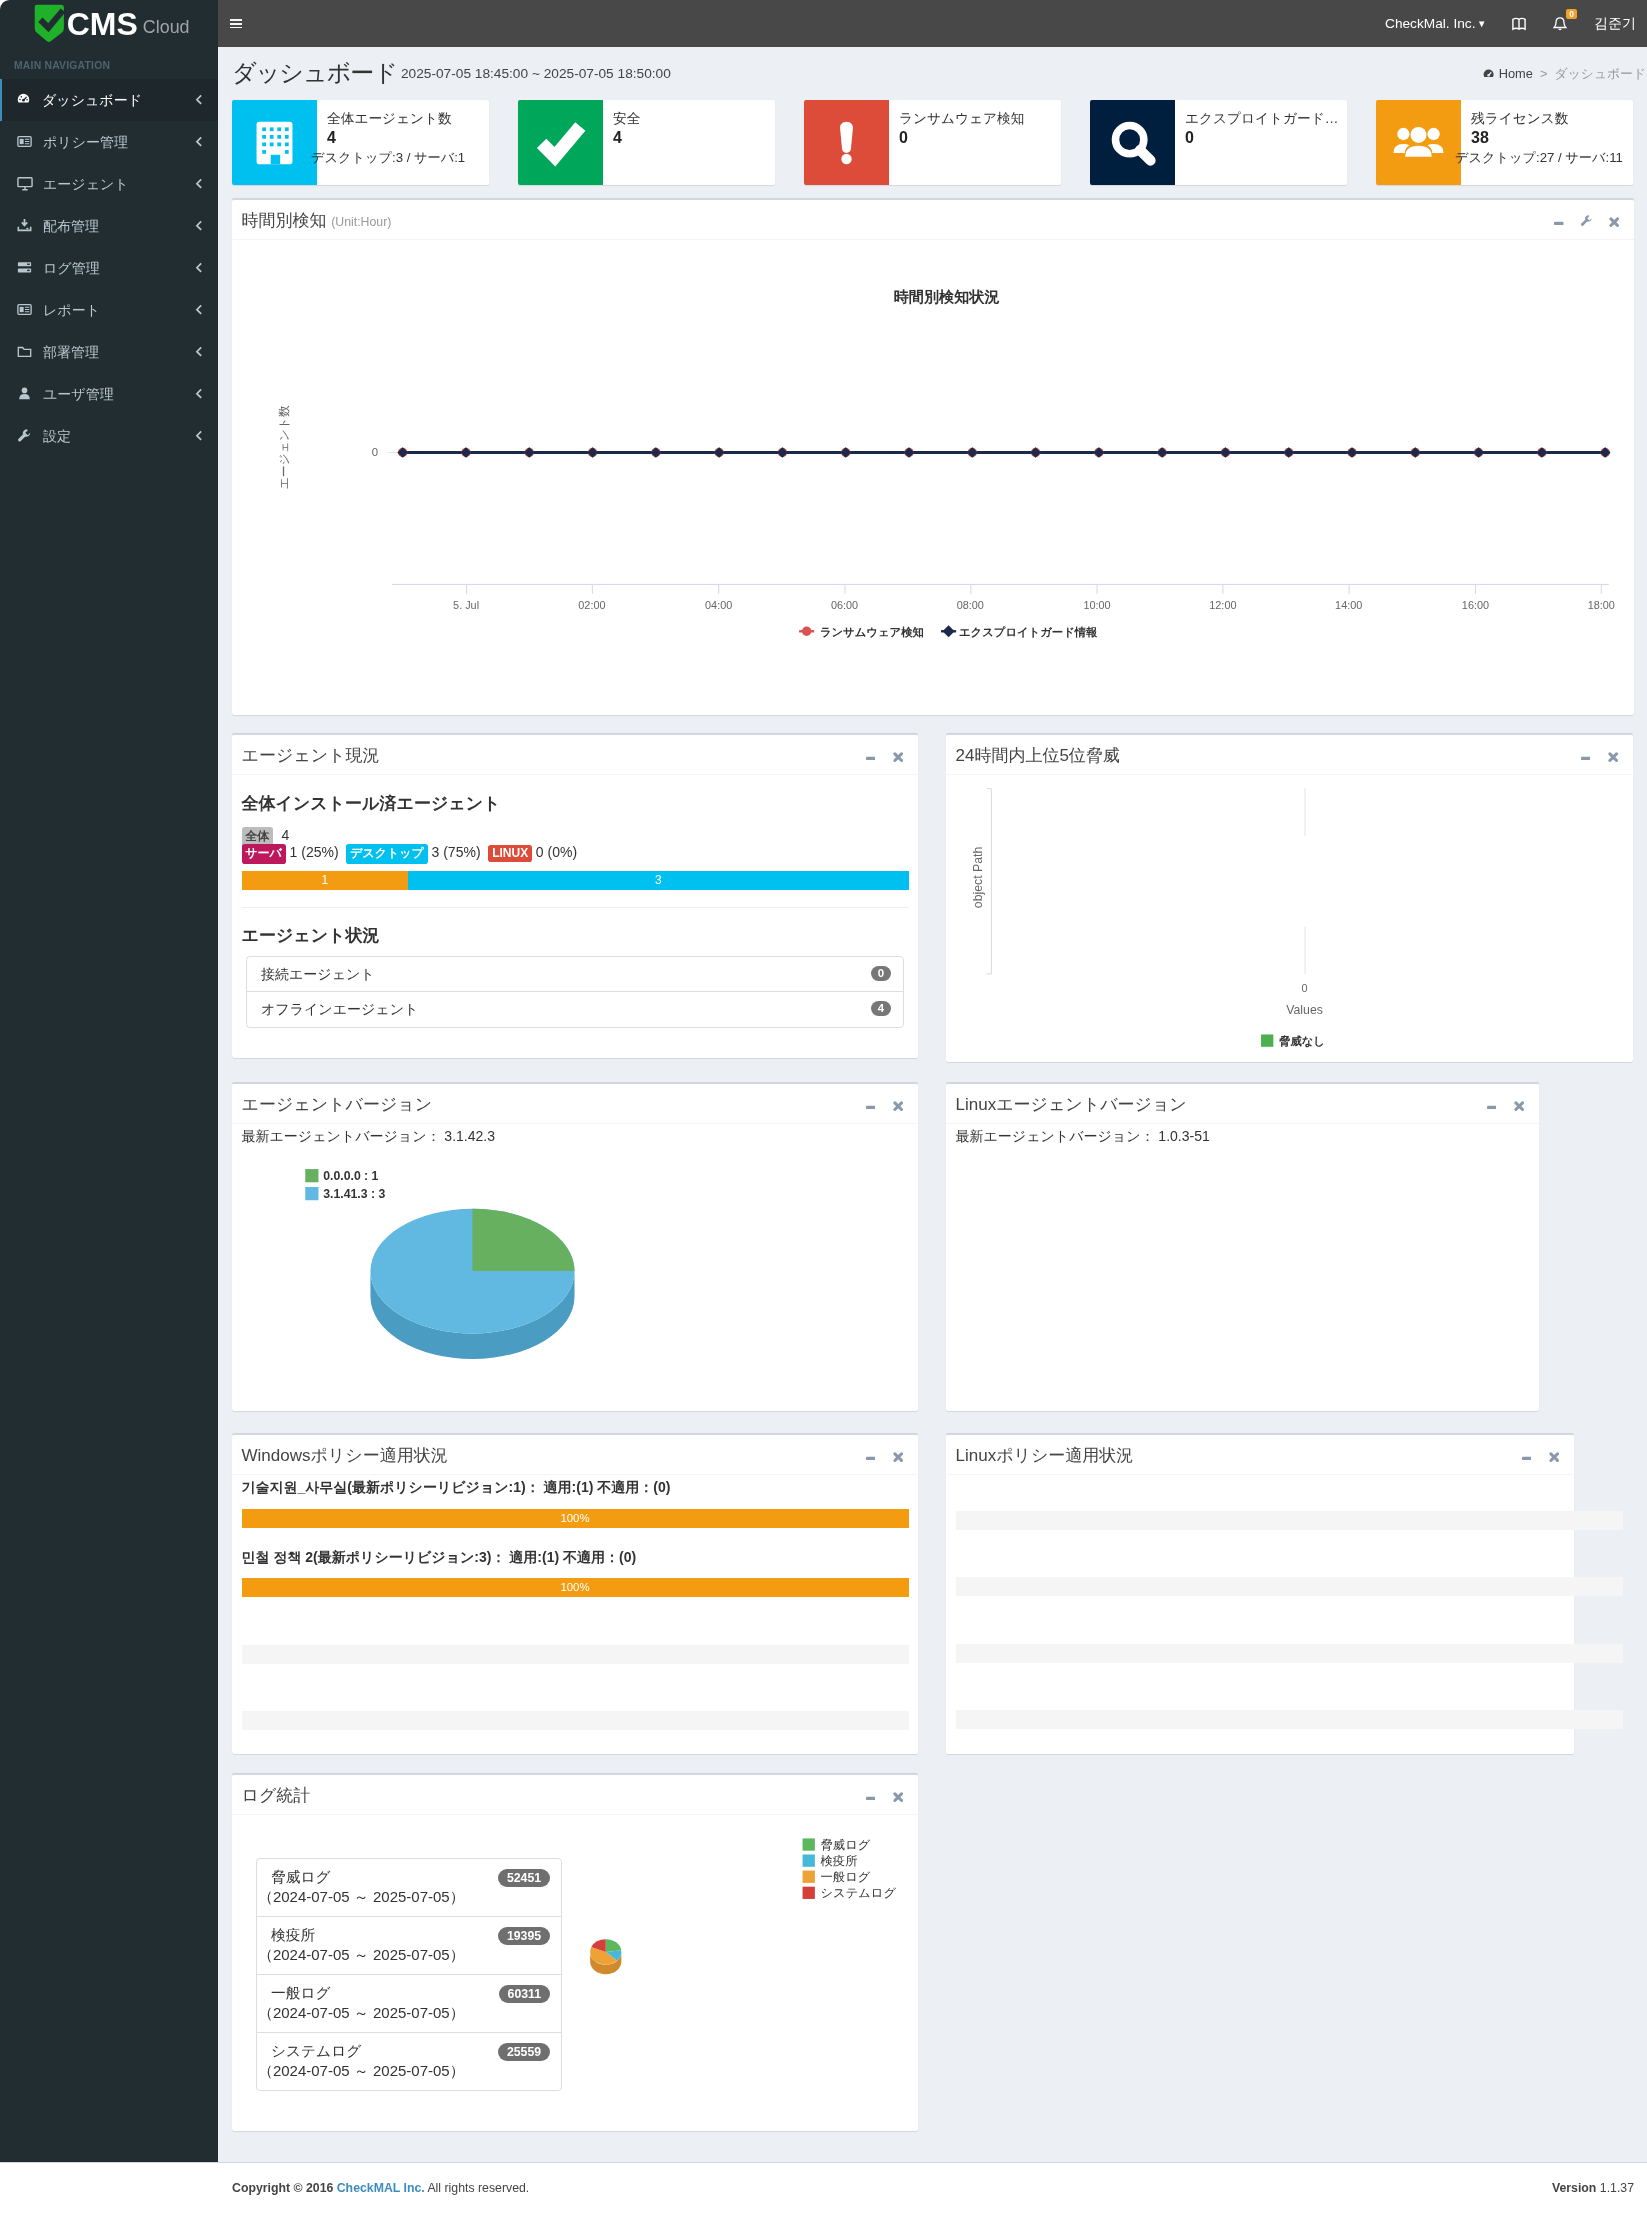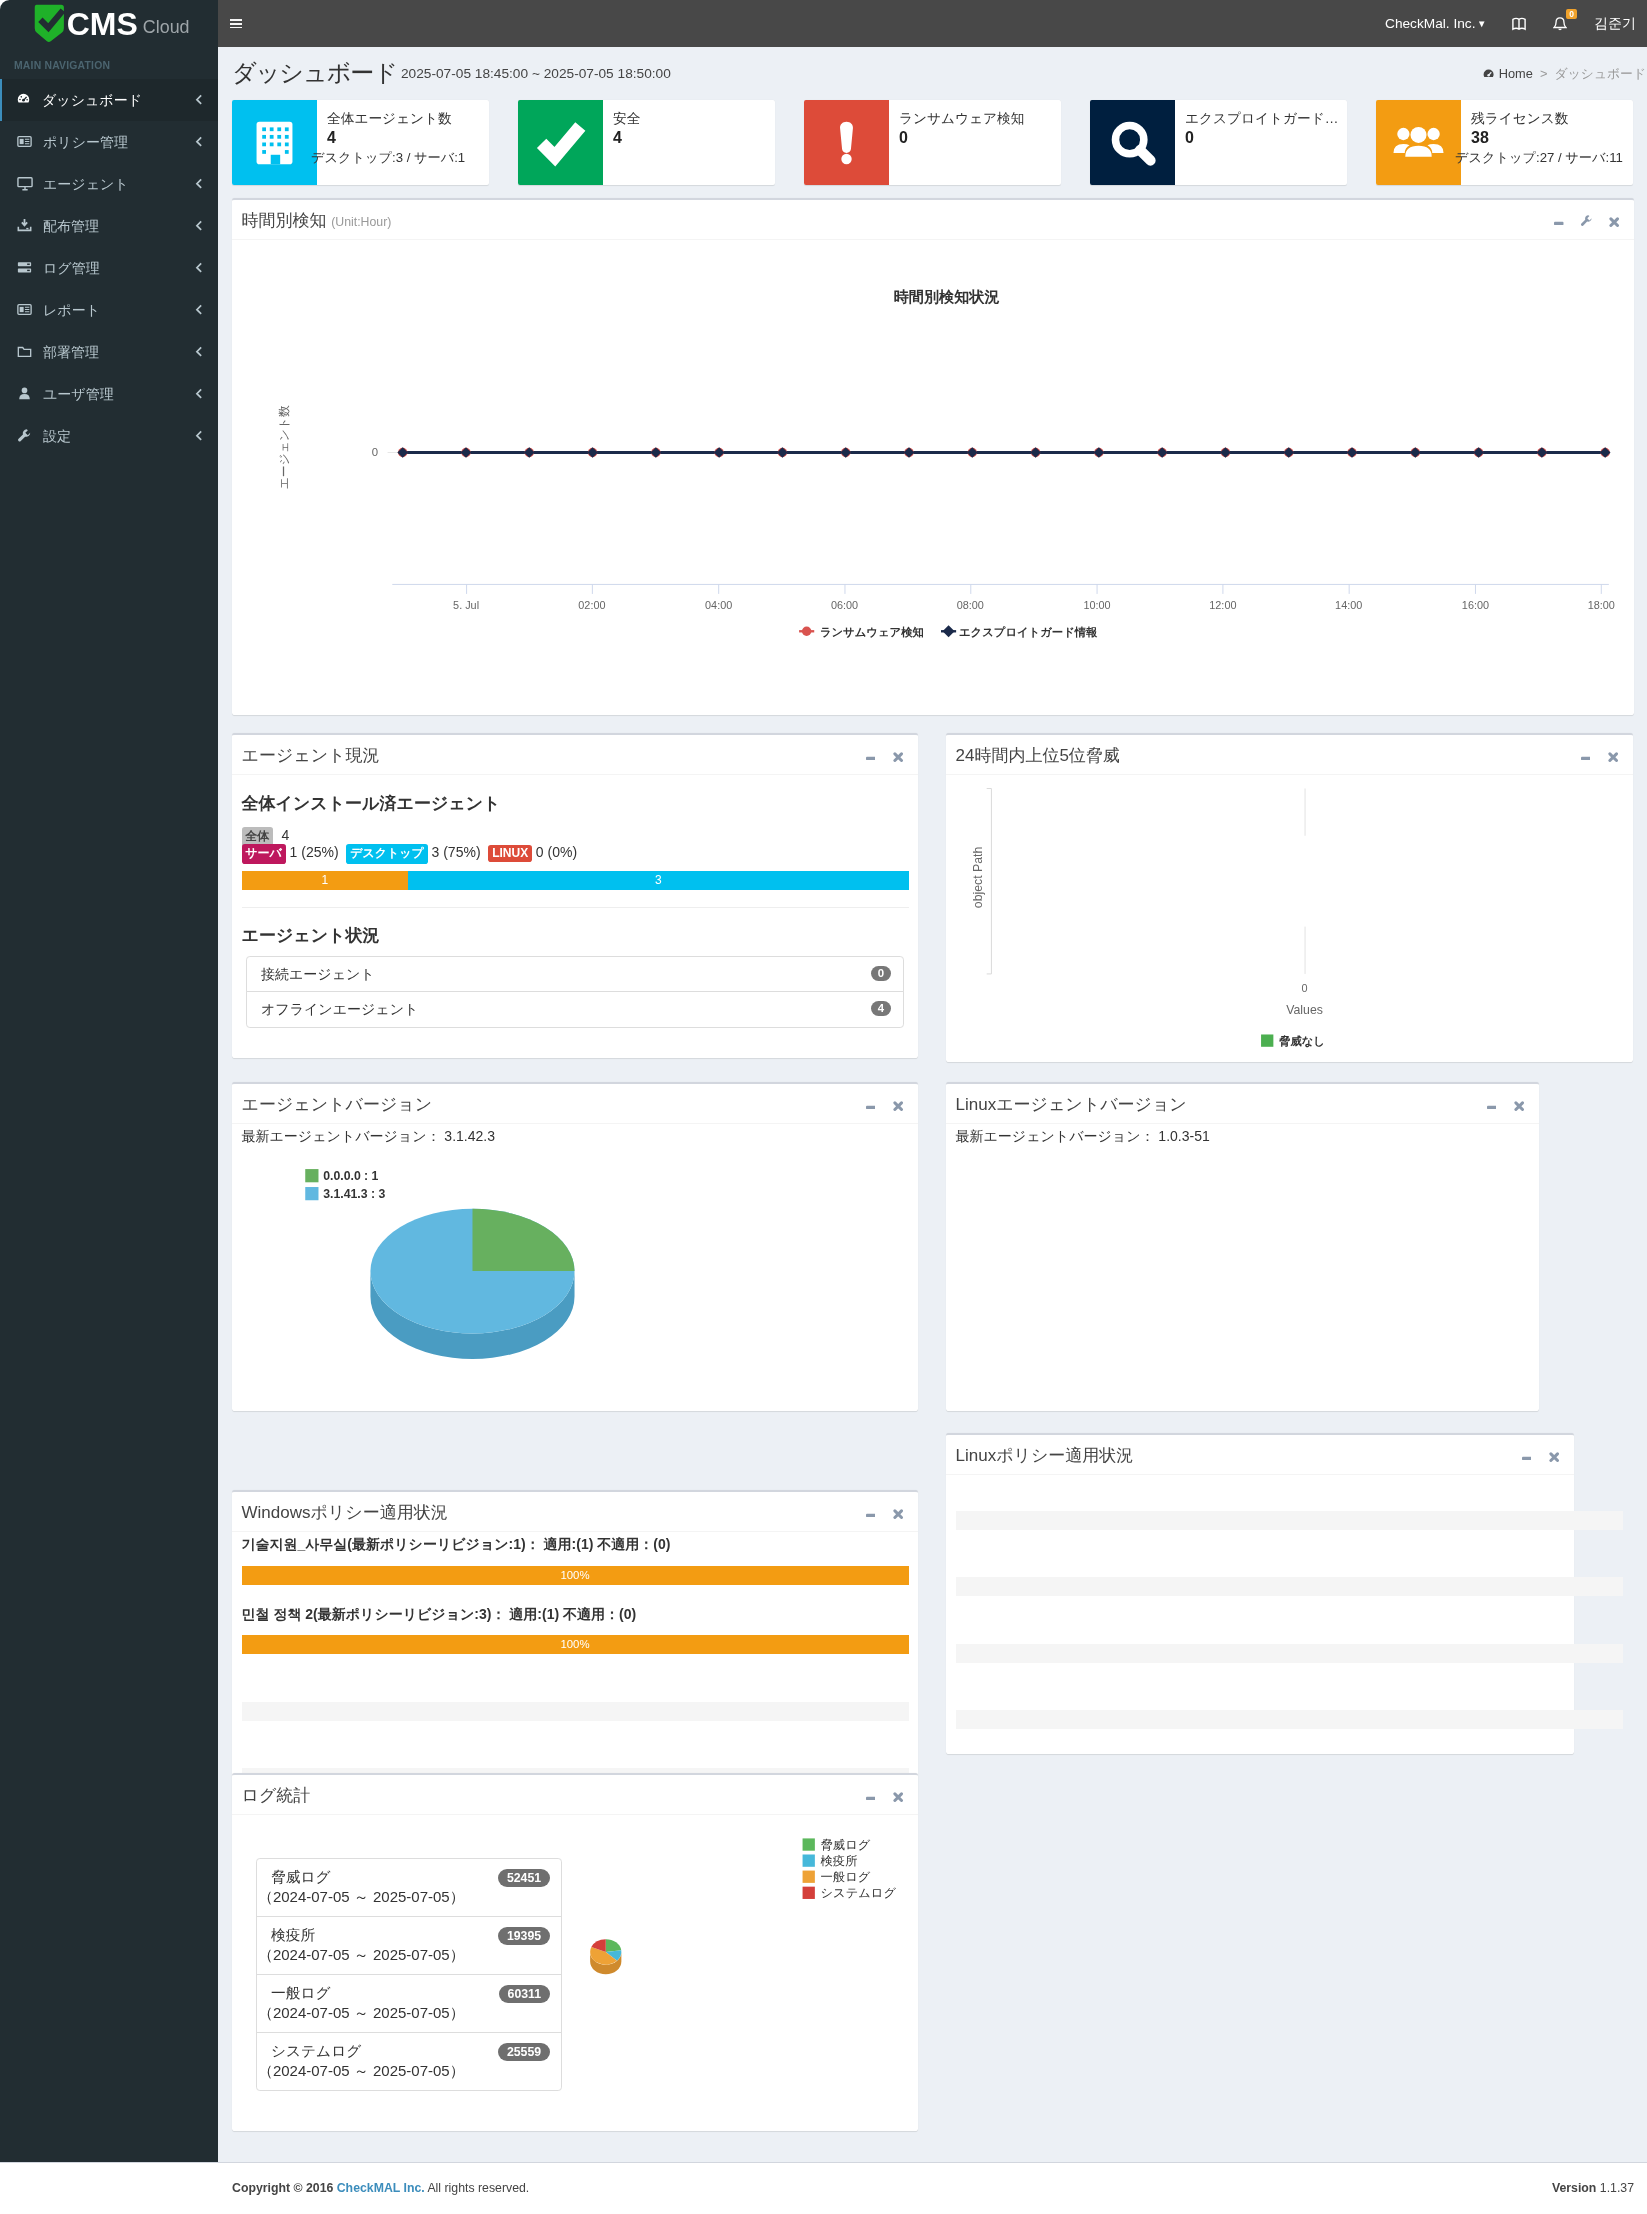--- a/index.html
+++ b/index.html
@@ -429,21 +429,21 @@
   <div class="box-title">Linuxエージェントバージョン</div>
   <div class="box-hr"></div>
   <div class="tools"><span class="t"><svg width="9.5" height="11.4" viewBox="0 0 10 12">
           <rect y="6" width="10" height="3.6" rx="1" fill="#8a98ab"></rect>
         </svg></span><span class="t"><svg width="10.4" height="11.4" viewBox="0 0 11 12">
           <path d="M2 3 L9 10 M9 3 L2 10" stroke="#8a98ab" stroke-width="3.2" stroke-linecap="round"></path>
         </svg></span></div>
   <div style="position:absolute; left:9.5px; top:44px; font-size:14px; color:#333;">最新エージェントバージョン： 1.0.3-51</div>
 </div>
 
-<div class="box" style="left:232px; top:1490px; width:686px; height:321px;padding-left:36px;">
+<div class="box" style="left:232px; top:1433px; width:686px; height:321px;padding-left:36px;">
   <div class="box-title">Windowsポリシー適用状況</div>
   <div class="box-hr"></div>
   <div class="tools"><span class="t"><svg width="9.5" height="11.4" viewBox="0 0 10 12">
           <rect y="6" width="10" height="3.6" rx="1" fill="#8a98ab"></rect>
         </svg></span><span class="t"><svg width="10.4" height="11.4" viewBox="0 0 11 12">
           <path d="M2 3 L9 10 M9 3 L2 10" stroke="#8a98ab" stroke-width="3.2" stroke-linecap="round"></path>
         </svg></span></div>
   <div class="prow-title" style="top:44px;">기술지원_사무실(最新ポリシーリビジョン:1)： 適用:(1) 不適用：(0)</div>
   <div class="pbar" style="top:74px;">100%</div>
   <div class="prow-title" style="top:114px;">민철 정책 2(最新ポリシーリビジョン:3)： 適用:(1) 不適用：(0)</div>

